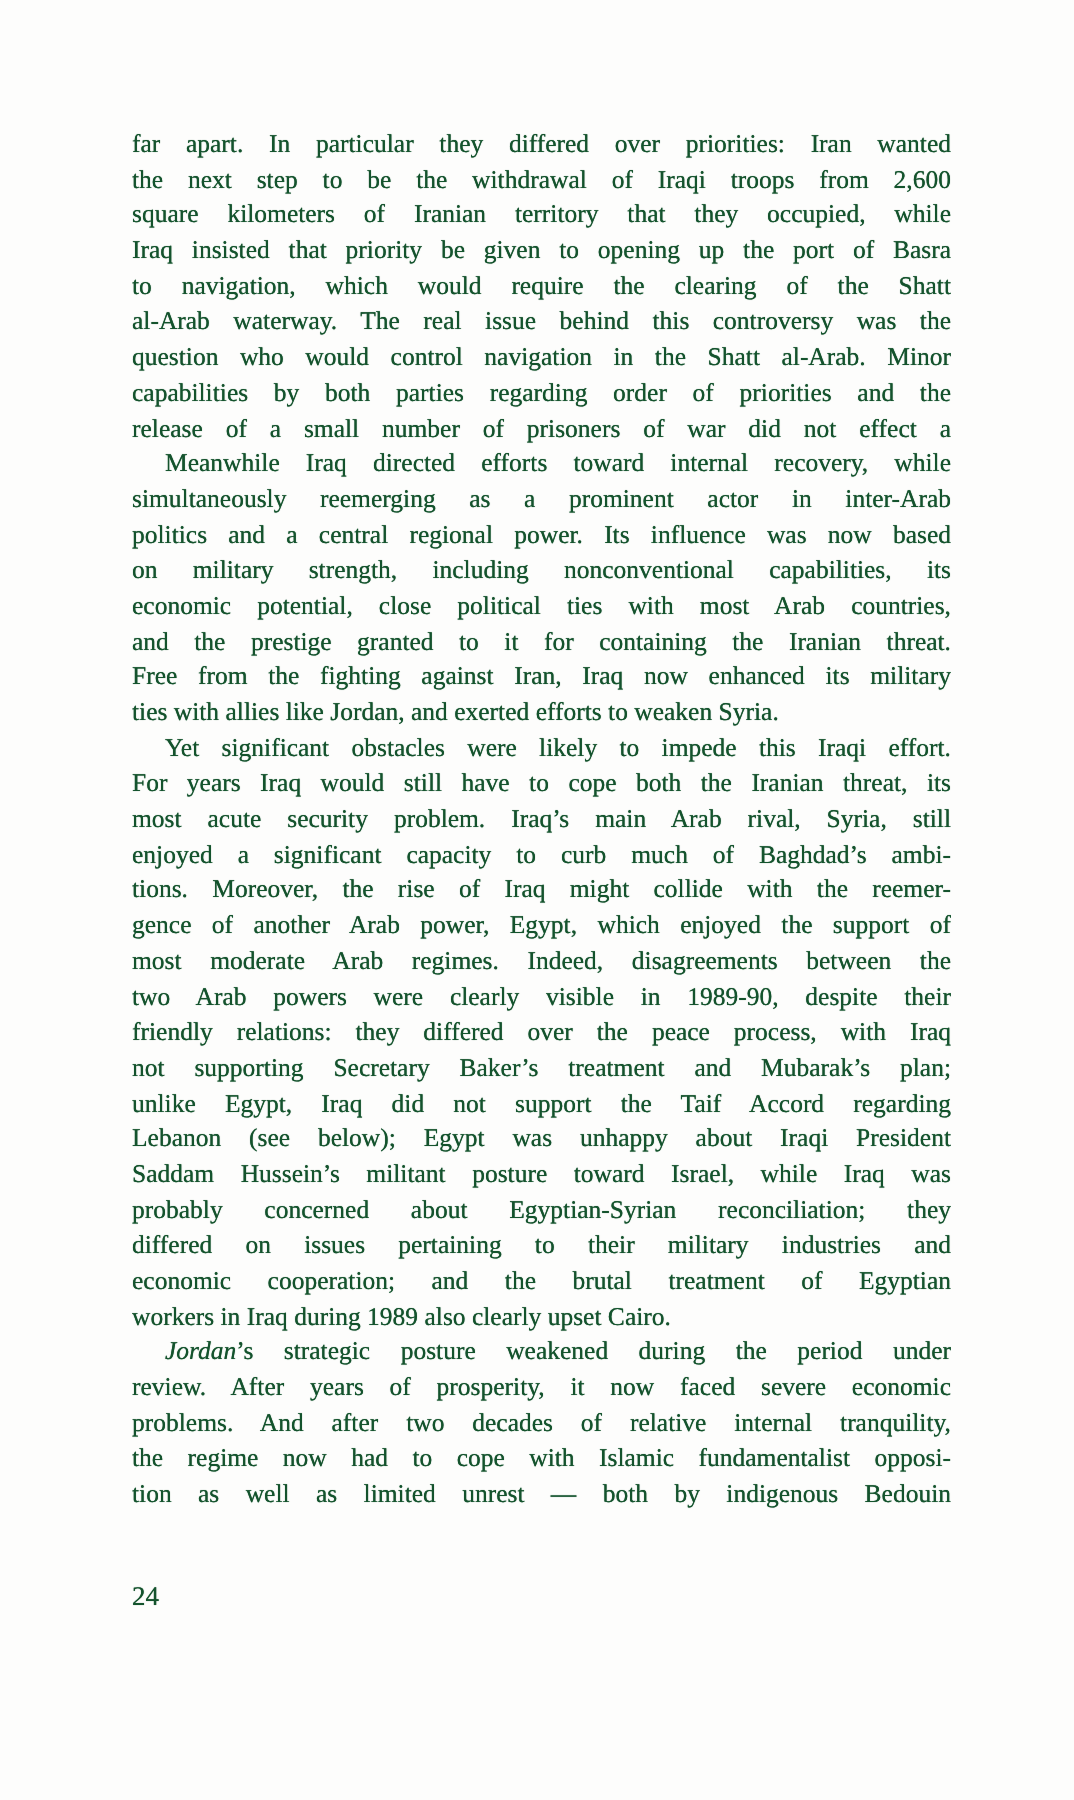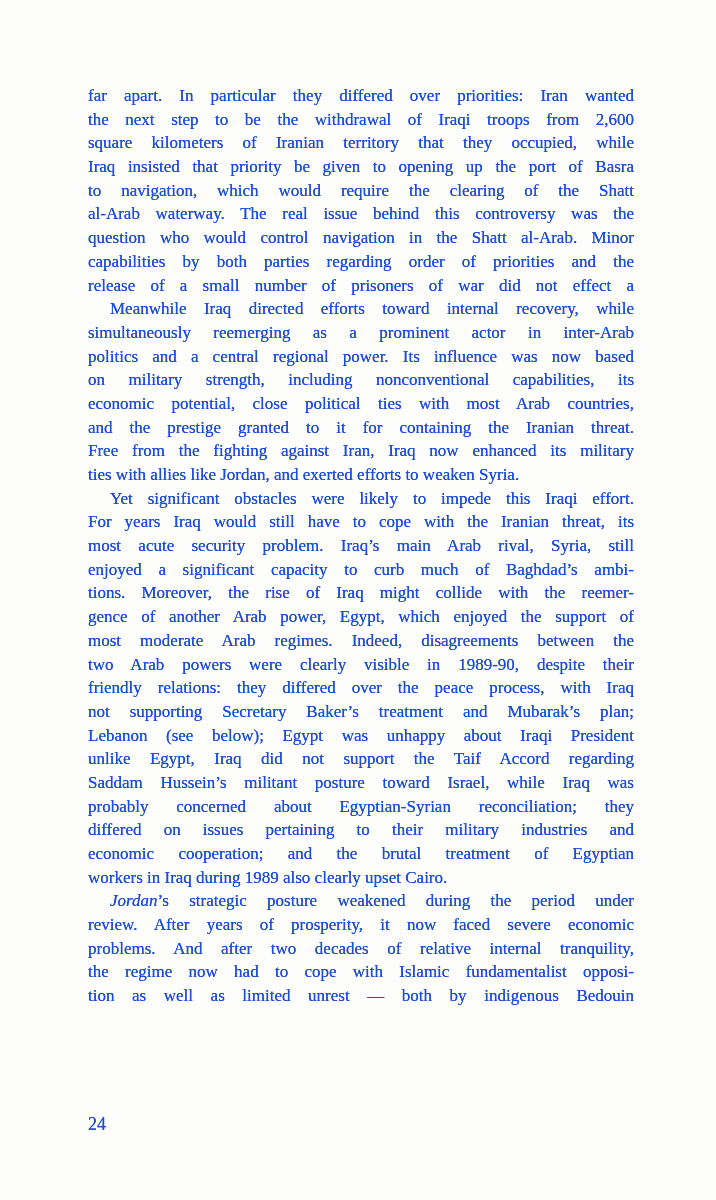--- a/index.html
+++ b/index.html
@@ -6,21 +6,21 @@
     margin: 0;
     padding: 0;
     background: #ffffff;
   }
   .page {
     position: relative;
     width: 716px;
     height: 1200px;
     background: #fdfdfc;
     font-family: "Liberation Serif", "DejaVu Serif", serif;
-    color: #1d4ed8;
+    color: #14532d;
     overflow: hidden;
   }
   .text-block {
     position: absolute;
     left: 88px;
     top: 84px;
     width: 546px;
     font-size: 17px;
     line-height: 23.7px;
     text-shadow: 0 0 0.5px currentColor;
@@ -43,21 +43,21 @@
   }
   .line.indent {
     text-indent: 22px;
   }
   .line i {
     font-style: italic;
   }
   .page-number {
     position: absolute;
     left: 88px;
-    top: 1112px;
+    top: 1052px;
     font-size: 18px;
     line-height: 24px;
     text-shadow: 0 0 0.5px currentColor;
   }
 </style>
 </head>
 <body>
 
 <div class="page">
   <div class="text-block">
@@ -77,31 +77,31 @@
         <div class="line">simultaneously reemerging as a prominent actor in inter-Arab</div>
         <div class="line">politics and a central regional power. Its influence was now based</div>
         <div class="line">on military strength, including nonconventional capabilities, its</div>
         <div class="line">economic potential, close political ties with most Arab countries,</div>
         <div class="line">and the prestige granted to it for containing the Iranian threat.</div>
         <div class="line">Free from the fighting against Iran, Iraq now enhanced its military</div>
         <div class="line natural">ties with allies like Jordan, and exerted efforts to weaken Syria.</div>
       </div>
       <div class="paragraph">
         <div class="line indent">Yet significant obstacles were likely to impede this Iraqi effort.</div>
-        <div class="line">For years Iraq would still have to cope with the Iranian threat, its</div>
+        <div class="line">For years Iraq would still have to cope both the Iranian threat, its</div>
         <div class="line">most acute security problem. Iraq’s main Arab rival, Syria, still</div>
         <div class="line">enjoyed a significant capacity to curb much of Baghdad’s ambi-</div>
         <div class="line">tions. Moreover, the rise of Iraq might collide with the reemer-</div>
         <div class="line">gence of another Arab power, Egypt, which enjoyed the support of</div>
         <div class="line">most moderate Arab regimes. Indeed, disagreements between the</div>
         <div class="line">two Arab powers were clearly visible in 1989-90, despite their</div>
         <div class="line">friendly relations: they differed over the peace process, with Iraq</div>
         <div class="line">not supporting Secretary Baker’s treatment and Mubarak’s plan;</div>
+        <div class="line">unlike Egypt, Iraq did not support the Taif Accord regarding</div>
         <div class="line">Lebanon (see below); Egypt was unhappy about Iraqi President</div>
-        <div class="line">unlike Egypt, Iraq did not support the Taif Accord regarding</div>
         <div class="line">Saddam Hussein’s militant posture toward Israel, while Iraq was</div>
         <div class="line">probably concerned about Egyptian-Syrian reconciliation; they</div>
         <div class="line">differed on issues pertaining to their military industries and</div>
         <div class="line">economic cooperation; and the brutal treatment of Egyptian</div>
         <div class="line natural">workers in Iraq during 1989 also clearly upset Cairo.</div>
       </div>
       <div class="paragraph">
         <div class="line indent"><i>Jordan</i>’s strategic posture weakened during the period under</div>
         <div class="line">review. After years of prosperity, it now faced severe economic</div>
         <div class="line">problems. And after two decades of relative internal tranquility,</div>

